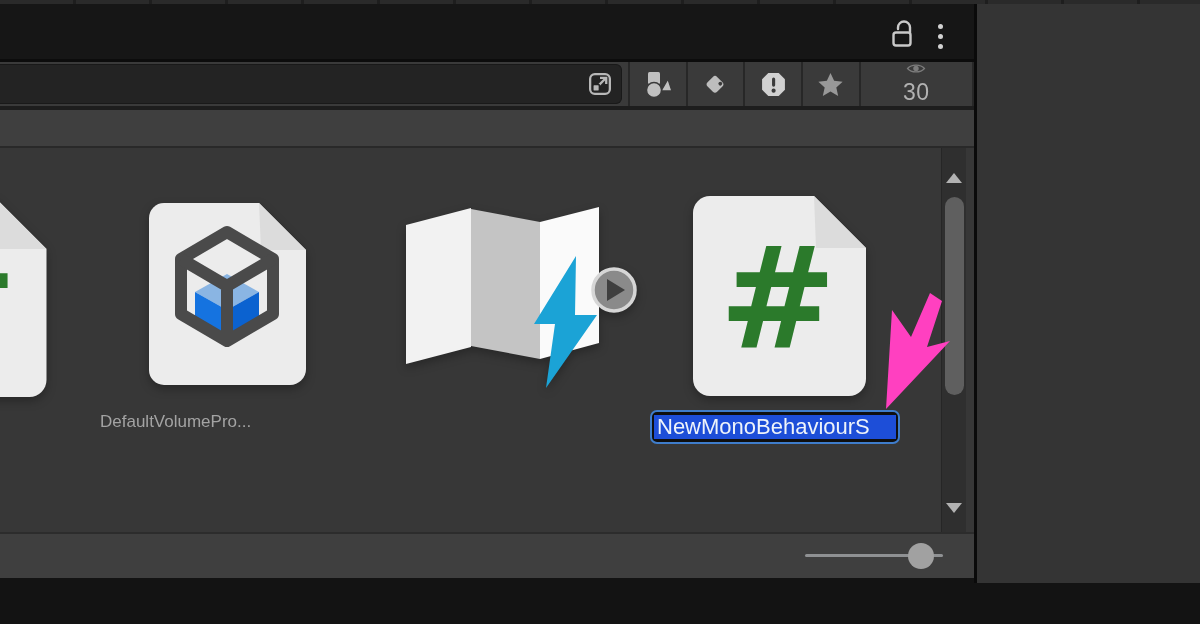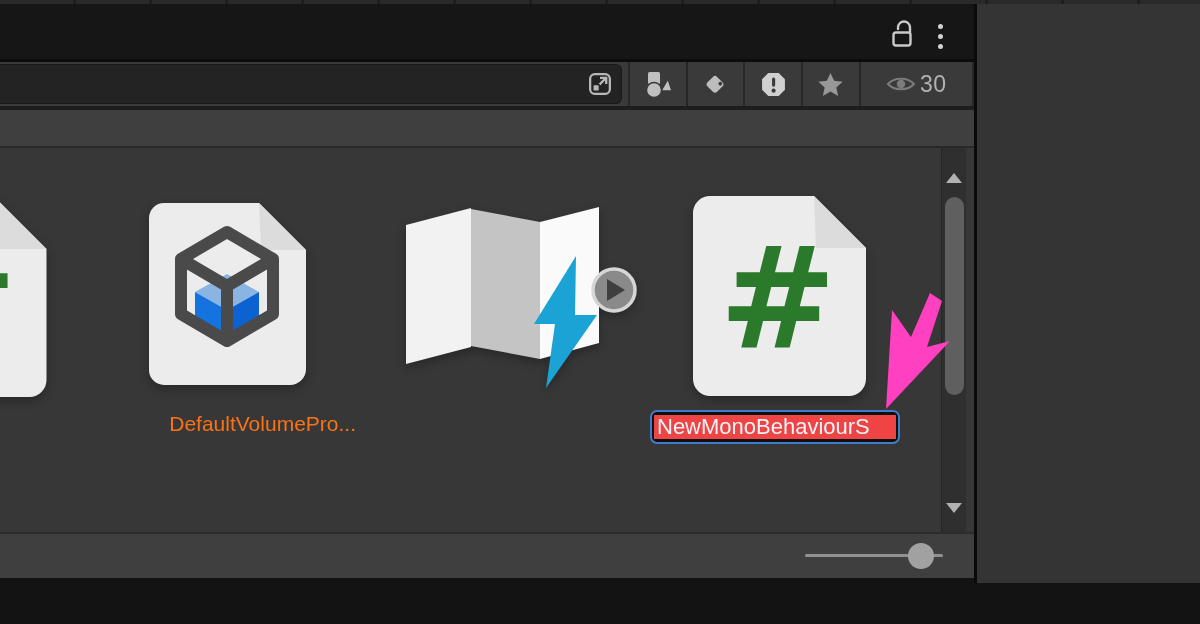--- a/index.html
+++ b/index.html
@@ -26,35 +26,35 @@
   .toolbar{position:absolute;left:0;top:62px;width:974px;height:44px;background:#3a3a3a;}
   .search-field{position:absolute;left:0;top:2px;width:622px;height:40px;background:#232323;
     border:1px solid #191919;border-left:none;border-radius:0 6px 6px 0;
     display:flex;align-items:center;}
   .search-input{flex:1;background:transparent;border:none;outline:none;color:#cfcfcf;
     font-size:18px;padding:0 10px;font-family:"Liberation Sans",sans-serif;}
   .open-new{width:30px;height:30px;margin-right:6px;flex:none;display:flex;align-items:center;justify-content:center;cursor:pointer;}
   .filters{position:absolute;left:628px;top:0;width:346px;height:44px;display:flex;}
   .fcell{height:44px;border-left:2px solid #272727;display:flex;align-items:center;justify-content:center;background:#3a3a3a;}
   .fcell.w{width:60px;}
-  .fcell.last{width:120px;border-right:2px solid #272727;gap:4px;}
+  .fcell.last{width:120px;border-right:2px solid #272727;gap:4px;flex-direction:column;}
   .vis-count{color:#b2b2b2;font-size:23px;letter-spacing:.5px;}
 
   .tb-sep2{position:absolute;left:0;top:106px;width:974px;height:4px;background:#1d1d1d;}
   .crumbbar{position:absolute;left:0;top:110px;width:974px;height:38px;background:#3f3f3f;border-bottom:2px solid #292929;}
 
   
   .content{position:absolute;left:0;top:148px;width:974px;height:384px;background:#373737;overflow:hidden;}
   .asset-icon{position:absolute;filter:drop-shadow(0 4px 5px rgba(0,0,0,.28));}
-  .item-label{position:absolute;font-size:21px;color:#f97316;text-align:right;white-space:nowrap;overflow:hidden;}
+  .item-label{position:absolute;font-size:17px;color:#a3a3a3;text-align:left;white-space:nowrap;overflow:hidden;}
 
   
   .rename-field{position:absolute;left:650px;top:262px;width:250px;height:34px;background:#0f0f0f;
     border:2px solid #3f7dcb;border-radius:7px;padding:3px 2px;overflow:hidden;cursor:text;}
-  .rename-selection{width:100%;height:24px;background:#ef4444;color:#eef3fa;font-size:22px;
+  .rename-selection{width:100%;height:24px;background:#1d4ed8;color:#eef3fa;font-size:22px;
     line-height:24px;white-space:nowrap;overflow:hidden;padding-left:3px;}
 
   
   .scrollbar{position:absolute;left:941px;top:0;width:25px;height:384px;background:#2f2f2f;border-left:1px solid #262626;}
   .sb-thumb{position:absolute;left:3px;top:49px;width:19px;height:198px;background:#5f5f5f;border-radius:10px;cursor:pointer;}
   .sb-up{position:absolute;left:4px;top:25px;width:0;height:0;
     border-left:8px solid transparent;border-right:8px solid transparent;border-bottom:10px solid #b2b2b2;cursor:pointer;}
   .sb-down{position:absolute;left:4px;top:355px;width:0;height:0;
     border-left:8px solid transparent;border-right:8px solid transparent;border-top:10px solid #b2b2b2;cursor:pointer;}
 

